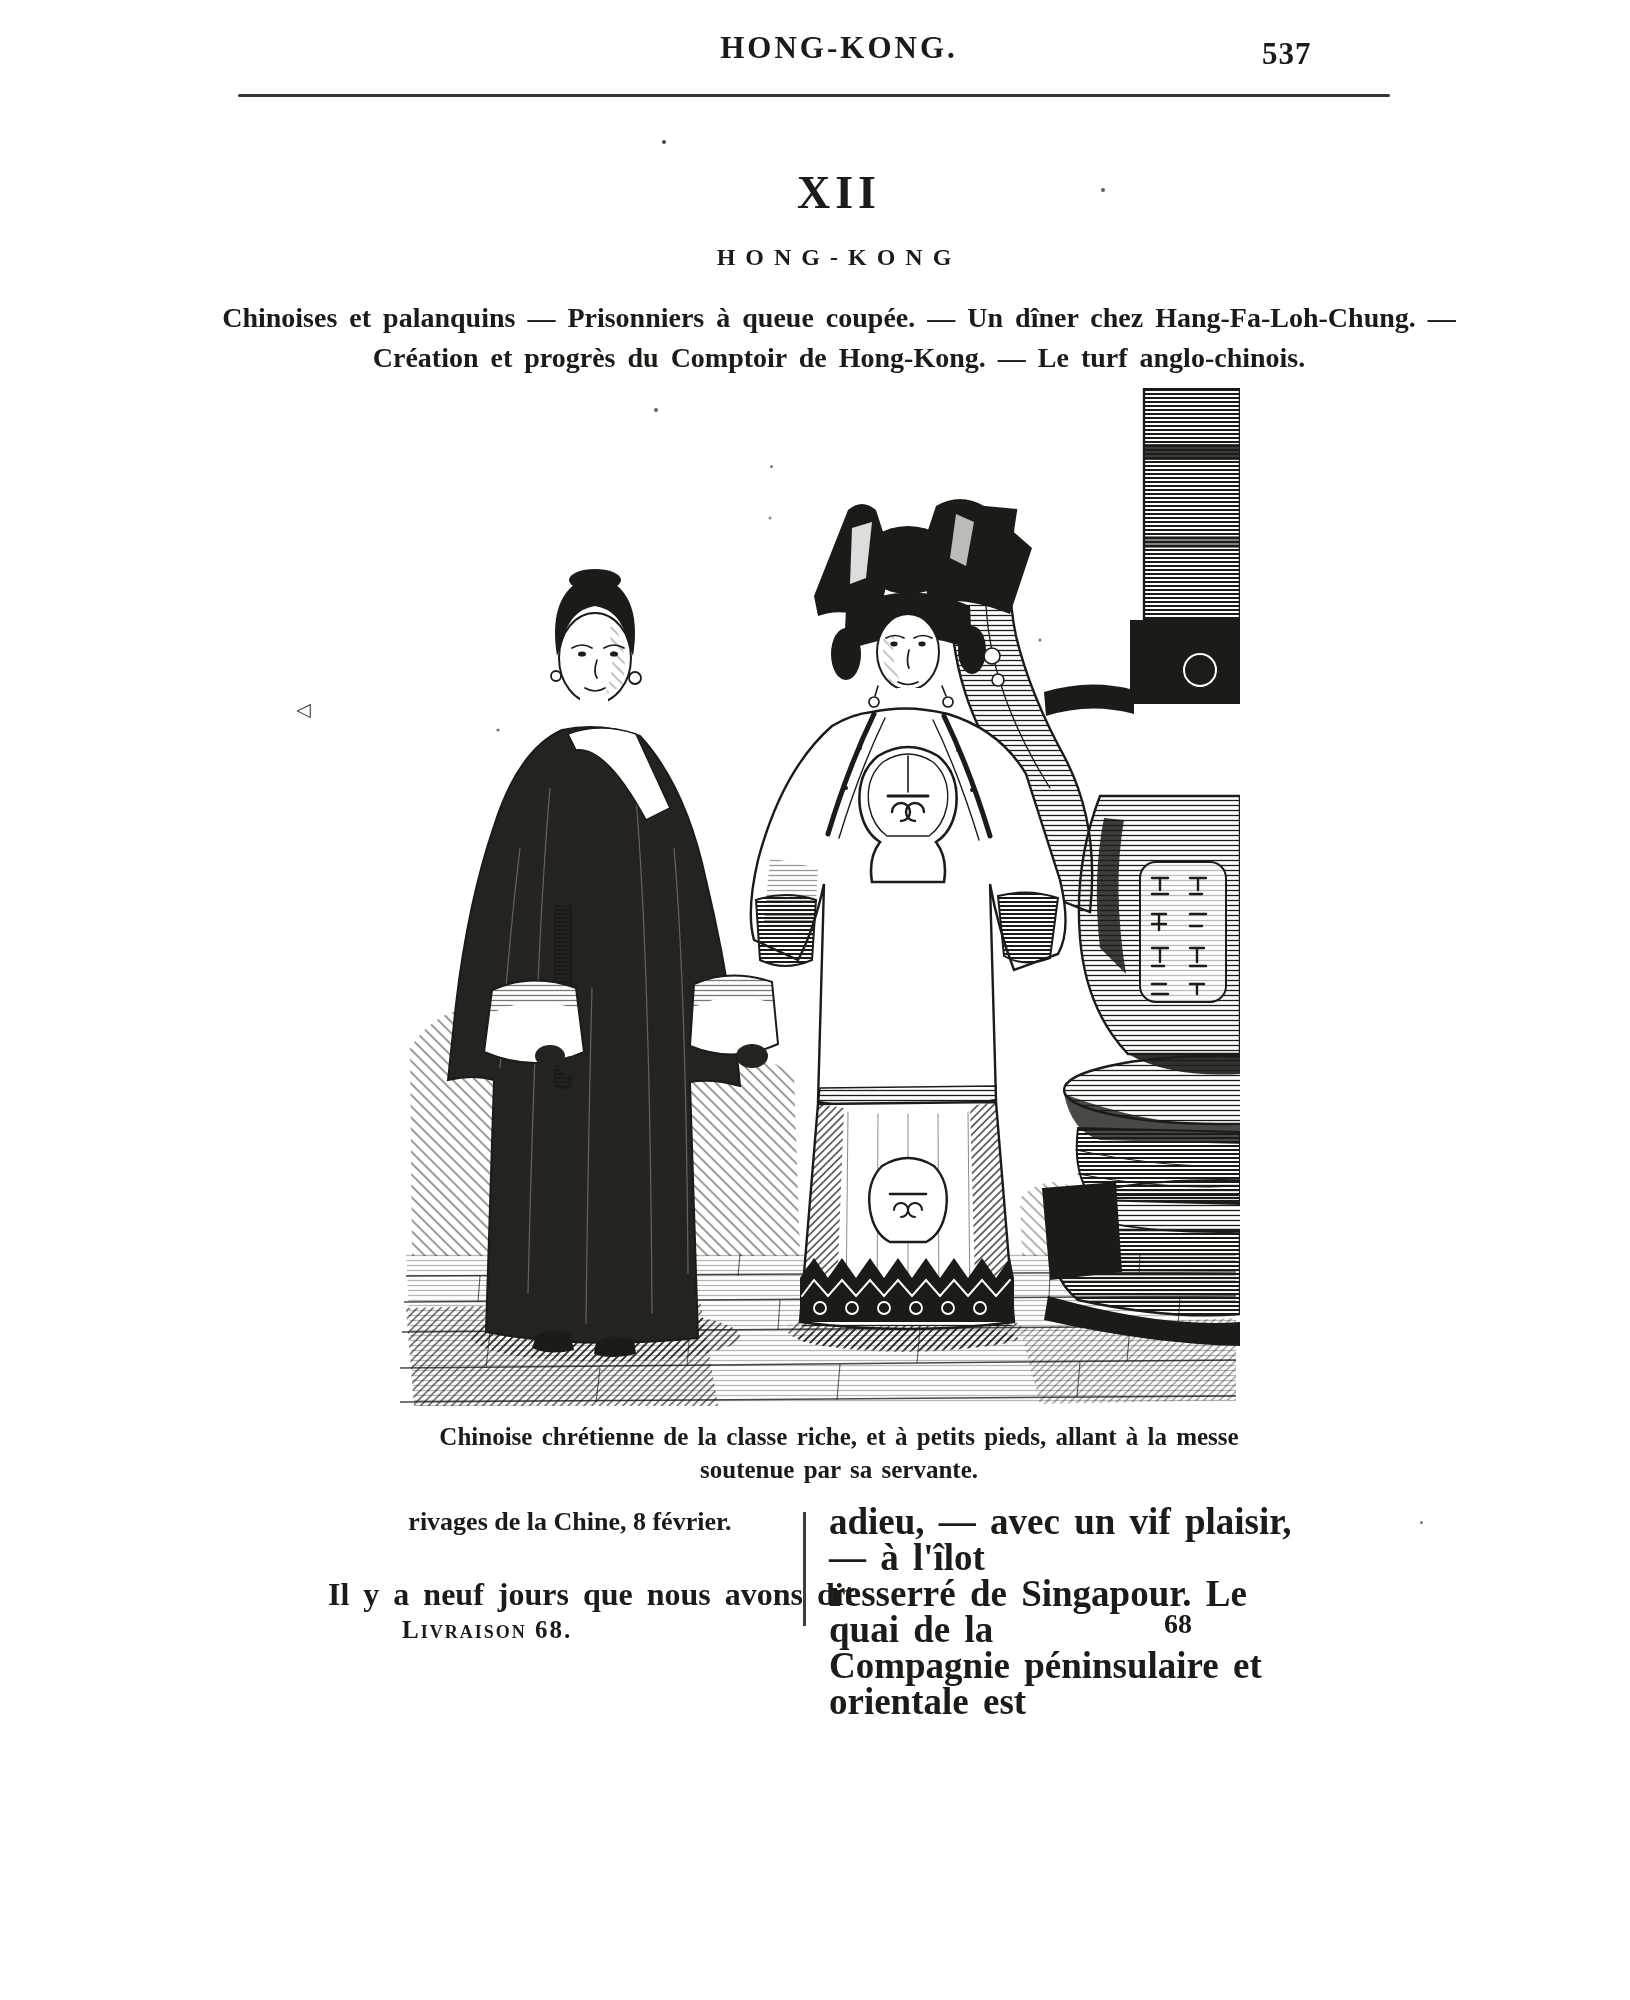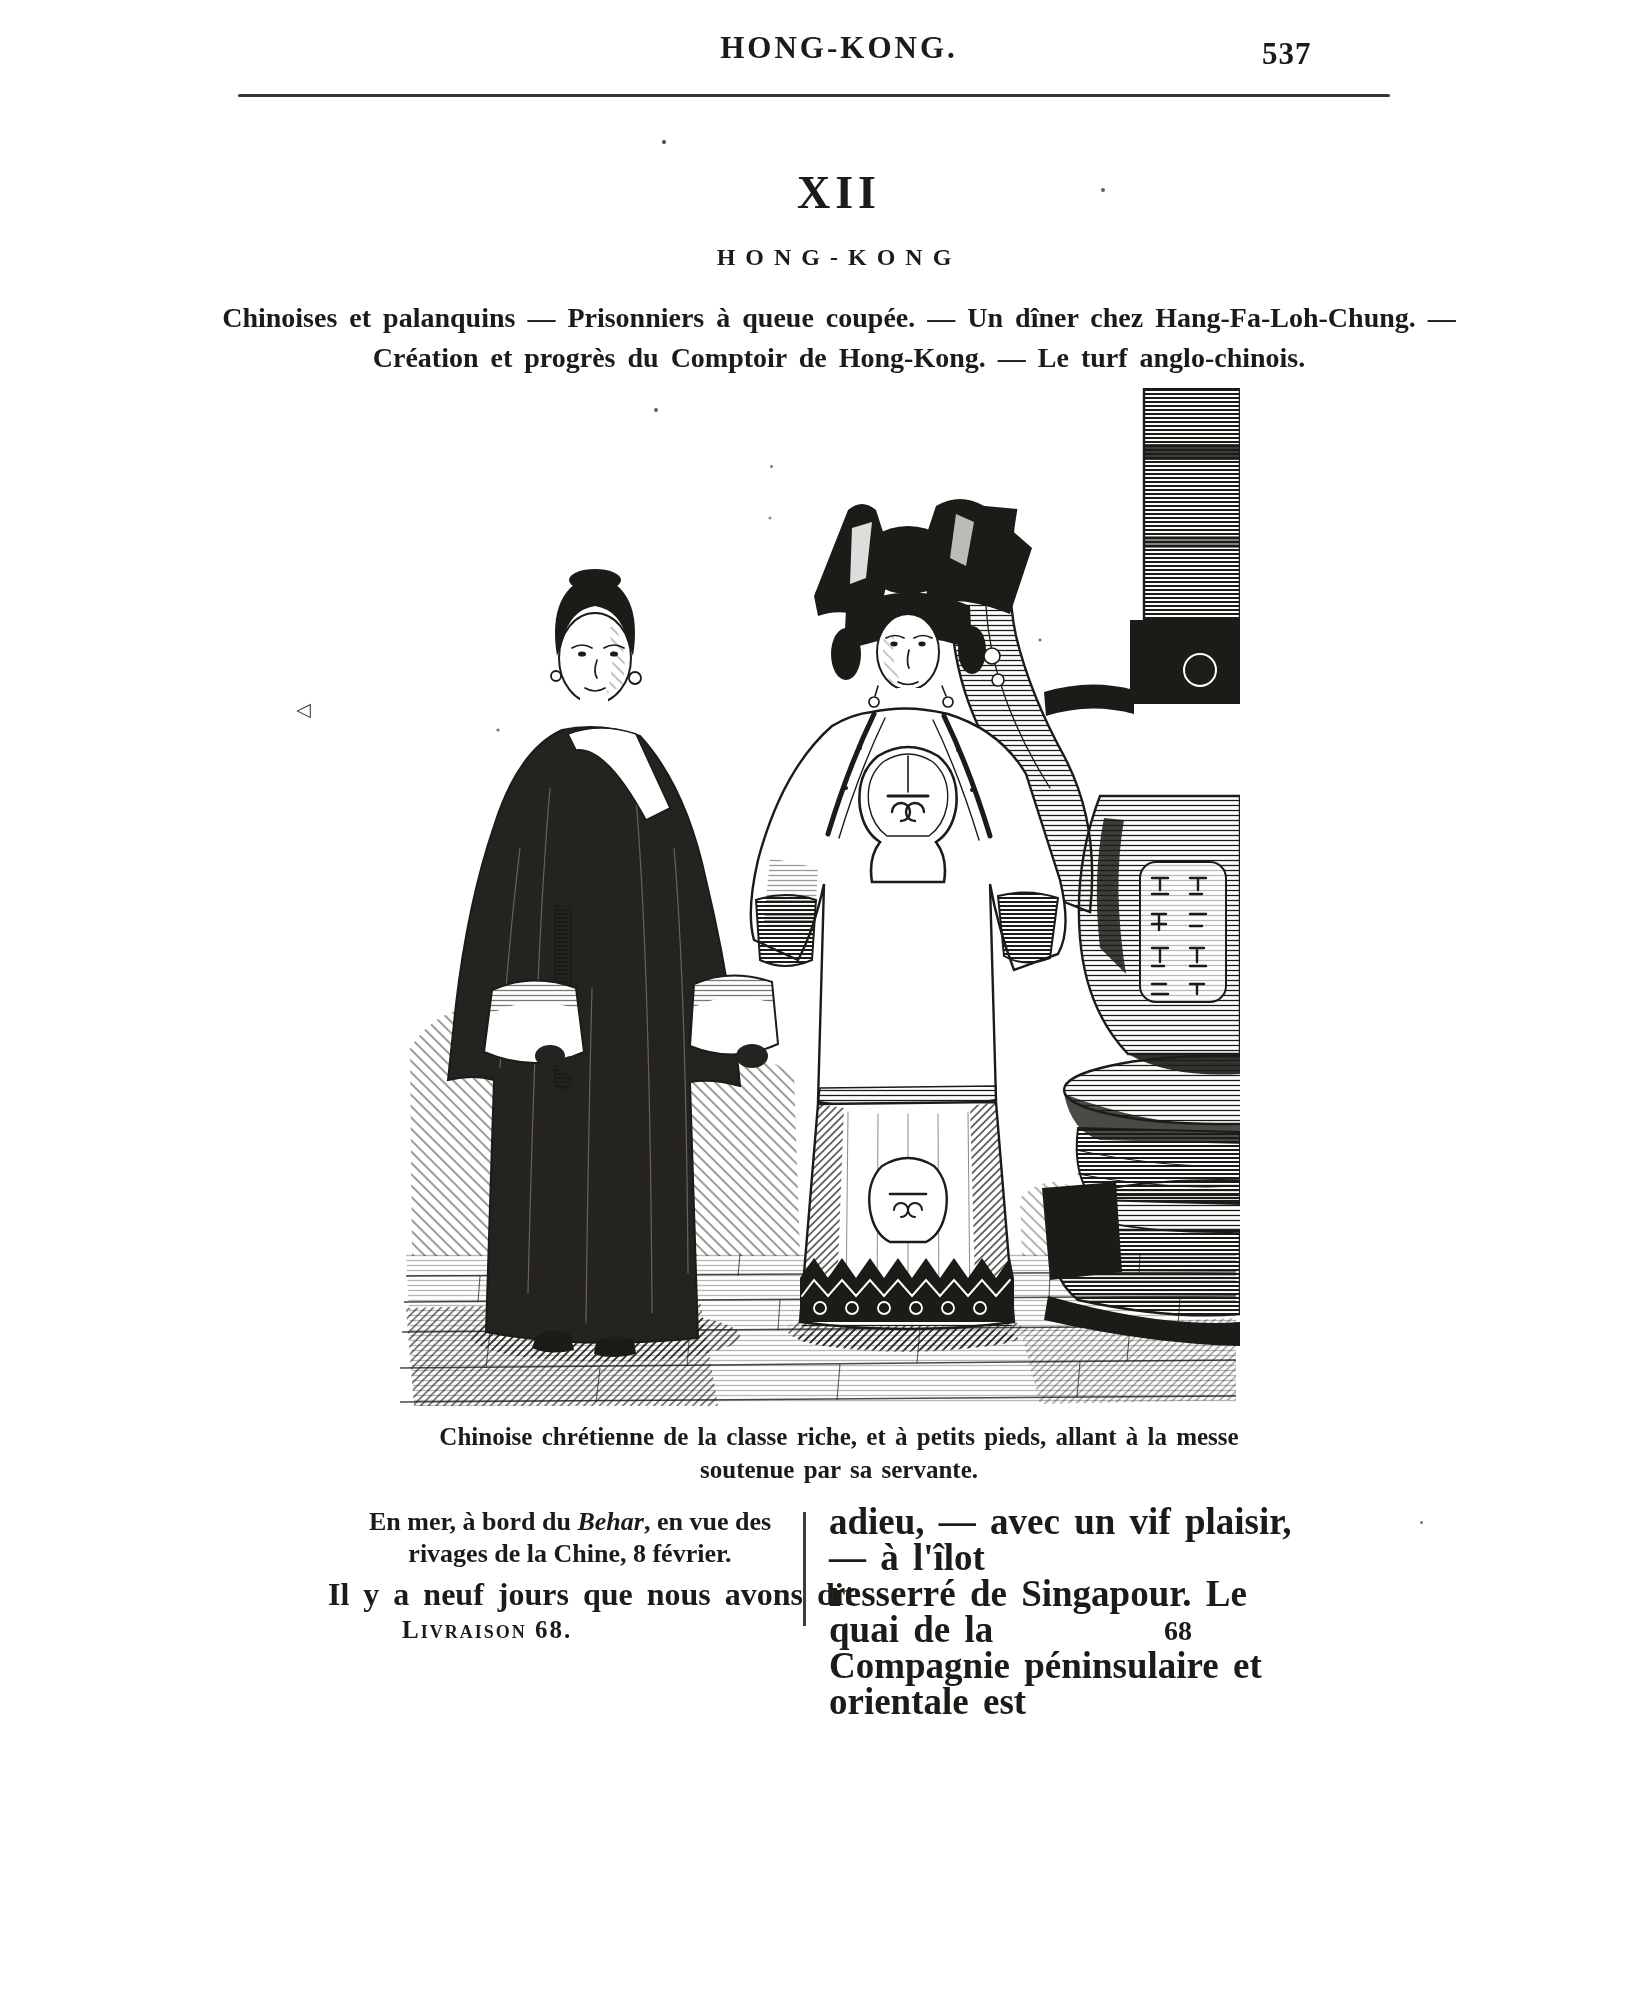--- a/index.html
+++ b/index.html
@@ -21,21 +21,21 @@
   .summary{top:298px;font-size:28px;font-weight:700;line-height:40px;word-spacing:5px;}
   .illu{left:400px;top:388px;width:840px;height:1020px;}
   .margin-mark{left:296px;top:698px;font-size:19px;opacity:.9;}
   .caption{top:1420px;font-size:25px;font-weight:700;line-height:33px;word-spacing:3px;}
   .dateline{left:320px;top:1506px;width:500px;text-align:center;font-size:26px;font-weight:700;line-height:32px;}
   .dateline .it{font-style:italic;}
   .left-body{left:328px;top:1576px;font-size:32px;font-weight:700;word-spacing:6px;}
   .livraison{left:402px;top:1616px;font-size:25px;font-weight:700;font-variant:small-caps;letter-spacing:2px;}
   .col-divider{left:803px;top:1512px;width:2.5px;height:114px;background:#1d1b17;opacity:.85;}
   .right-col{left:829px;top:1504px;width:492px;font-size:37px;font-weight:700;line-height:36px;word-spacing:5px;}
-  .sheet-sig{left:1164px;top:1608px;font-size:28px;font-weight:700;margin-top:7px;}
+  .sheet-sig{left:1164px;top:1608px;font-size:28px;font-weight:700;}
   .speck{position:absolute;background:#1d1b17;border-radius:50%;}
 </style>
 </head>
 <body>
 
 <div class="page">
 
   <div class="abs ctr running-title">HONG-KONG.</div>
   <div class="abs page-number">537</div>
   <div class="abs header-rule"></div>
@@ -272,21 +272,20 @@
       <circle cx="370" cy="130" r="1.5" opacity=".5"></circle>
     </g>
   </svg>
 
   <div class="abs ctr caption">
     <div>Chinoise chrétienne de la classe riche, et à petits pieds, allant à la messe</div>
     <div>soutenue par sa servante.</div>
   </div>
 
   <div class="abs dateline">
-    <div><span>En mer, à bord du </span><span class="it">Behar</span><span>, en vue des</span></div>
     <div>rivages de la Chine, 8 février.</div>
   </div>
 
   <div class="abs left-body">Il y a neuf jours que nous avons dit</div>
   <div class="abs livraison">Livraison 68.</div>
 
   <div class="abs col-divider"></div>
 
   <div class="abs right-col">
     <div>adieu, — avec un vif plaisir, — à l'îlot</div>

